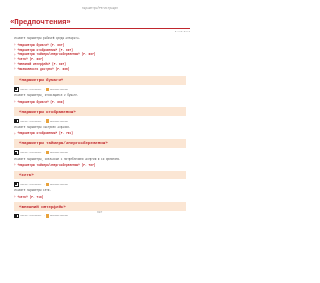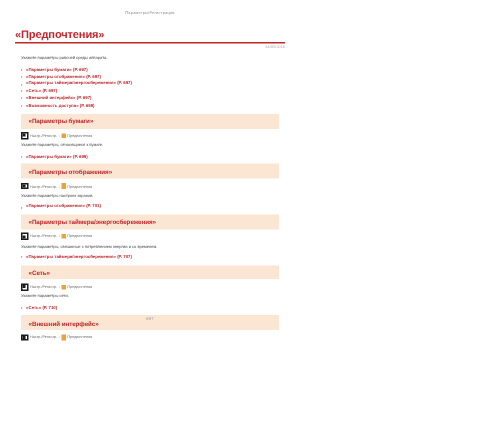--- a/index.html
+++ b/index.html
@@ -14,20 +14,21 @@
     color: #2b2b2b;
     overflow: hidden;
     position: relative;
   }
   .page {
     width: 200px;
     height: 219px;
     box-sizing: border-box;
     padding: 0;
     position: relative;
+    font-family: Liberation Mono, monospace;
   }
   .running-header {
     text-align: center;
     font-size: 2.6px;
     color: #8a8a8a;
     letter-spacing: 0.15px;
     padding-top: 7px;
   }
   .title-block {
     margin: 9px 10px 0 10px;

